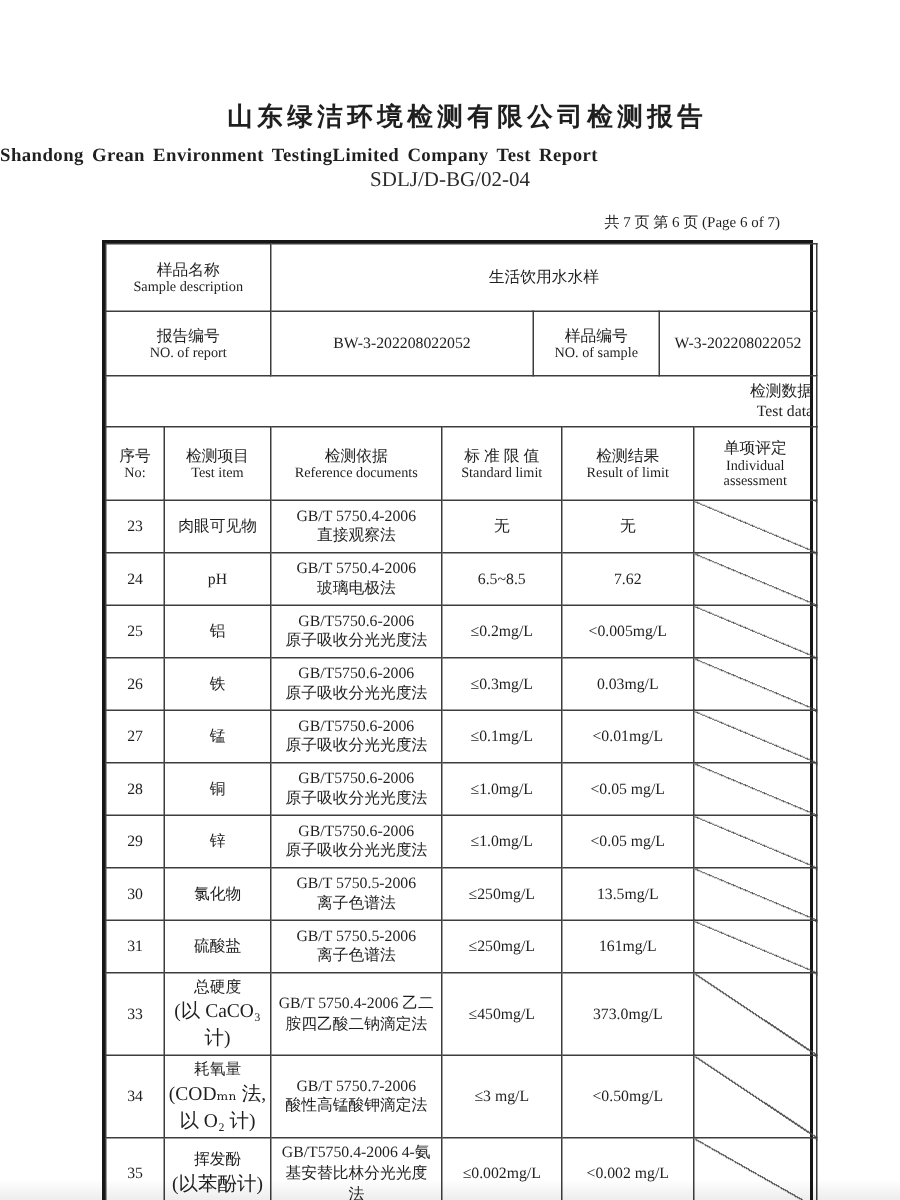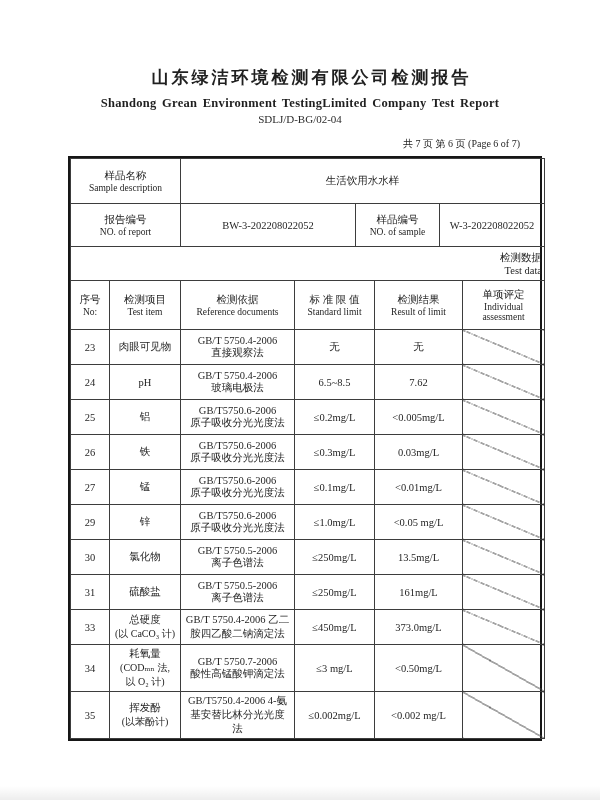--- a/index.html
+++ b/index.html
@@ -14,24 +14,24 @@
     pointer-events:none;
   }
   .page { position:absolute; inset:0; }
 
   .title-cn {
     margin-top:66px; text-align:center; font-size:17px; font-weight:bold;
     letter-spacing:3px;
     padding-left:23px;
   }
   .title-en {
-    margin-top:7px; text-align:center; font-size:12.5px; font-weight:bold;
+    margin-top:7px; text-align:left; font-size:12.5px; font-weight:bold;
     letter-spacing:0.3px; word-spacing:2px;
   }
-  .doc-code { margin-top:2px; text-align:center; font-size:11px; color:#2a2a2a; }
+  .doc-code { margin-top:2px; text-align:center; font-size:14px; color:#2a2a2a; }
   .page-info {
     width:474px; margin:12px 0 5px 68px; box-sizing:border-box;
     padding-right:22px; text-align:right; font-size:10px;
   }
 
   .report-box {
     width:474px; margin-left:68px; border:2px solid #161616; box-sizing:border-box;
   }
   table { border-collapse:collapse; table-layout:fixed; width:100%; }
   td, th { border:1px solid #3d3d3d; padding:2px 2px; text-align:center;
@@ -39,21 +39,21 @@
   .meta-table td.lbl .cn, .data-table th .cn { font-size:10.5px; }
   .meta-table td.lbl .en, .data-table th .en { font-size:9.5px; }
   .pre { white-space:pre-line; }
   .meta-r1 td { height:40px;margin-left:32px; }
   .meta-r2 td { height:38px; }
   .meta-r3 td { height:30px; border-bottom:none;text-align:right; }
   .meta-table td { font-size:10.5px; }
   .data-table { margin-top:-1px; }
   .data-table thead th { height:44px; }
   .data-table td { height:30px; font-size:10.5px; }
-  .item-sub { font-size:10px; display:block; white-space:pre-line; }
+  .item-sub { font-size:13px; display:block; white-space:pre-line; }
   .item-main { white-space:pre-line; }
   .diag {
     background-image:linear-gradient(to top right,
       transparent 49.5%, #4a4a4a 49.5%, #4a4a4a 50.6%, transparent 50.6%);
   }
   .section-title { line-height:1.25; }
 </style>
 </head>
 <body>
 
@@ -182,20 +182,29 @@
         <tr>
           <td>27</td>
           <td><span class="item-main">锰</span><span class="item-sub"></span></td>
           <td class="pre">GB/T5750.6-2006
 原子吸收分光光度法</td>
           <td>≤0.1mg/L</td>
           <td>&lt;0.01mg/L</td>
           <td class="diag"></td>
         </tr>
         <tr>
+          <td>28</td>
+          <td><span class="item-main">铜</span><span class="item-sub"></span></td>
+          <td class="pre">GB/T5750.6-2006
+原子吸收分光光度法</td>
+          <td>≤1.0mg/L</td>
+          <td>&lt;0.05 mg/L</td>
+          <td class="diag"></td>
+        </tr>
+        <tr>
           <td>29</td>
           <td><span class="item-main">锌</span><span class="item-sub"></span></td>
           <td class="pre">GB/T5750.6-2006
 原子吸收分光光度法</td>
           <td>≤1.0mg/L</td>
           <td>&lt;0.05 mg/L</td>
           <td class="diag"></td>
         </tr>
         <tr>
           <td>30</td>

